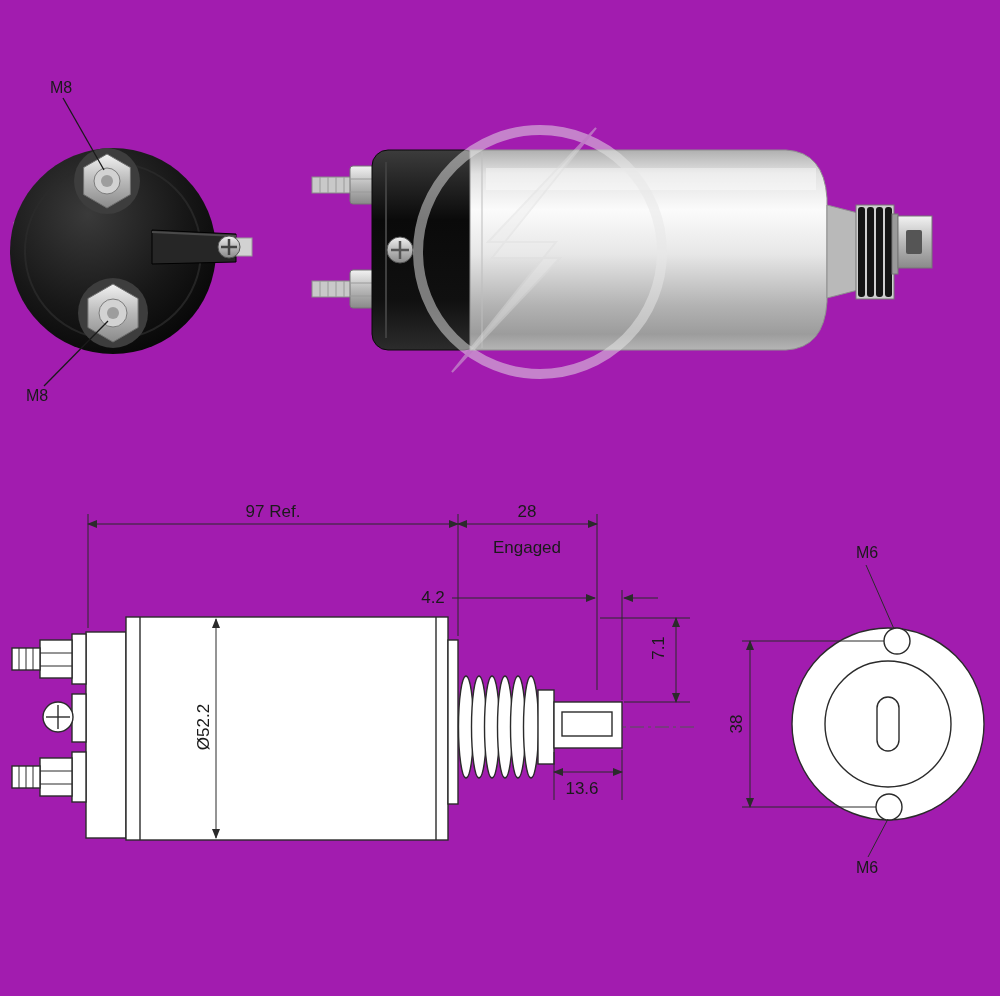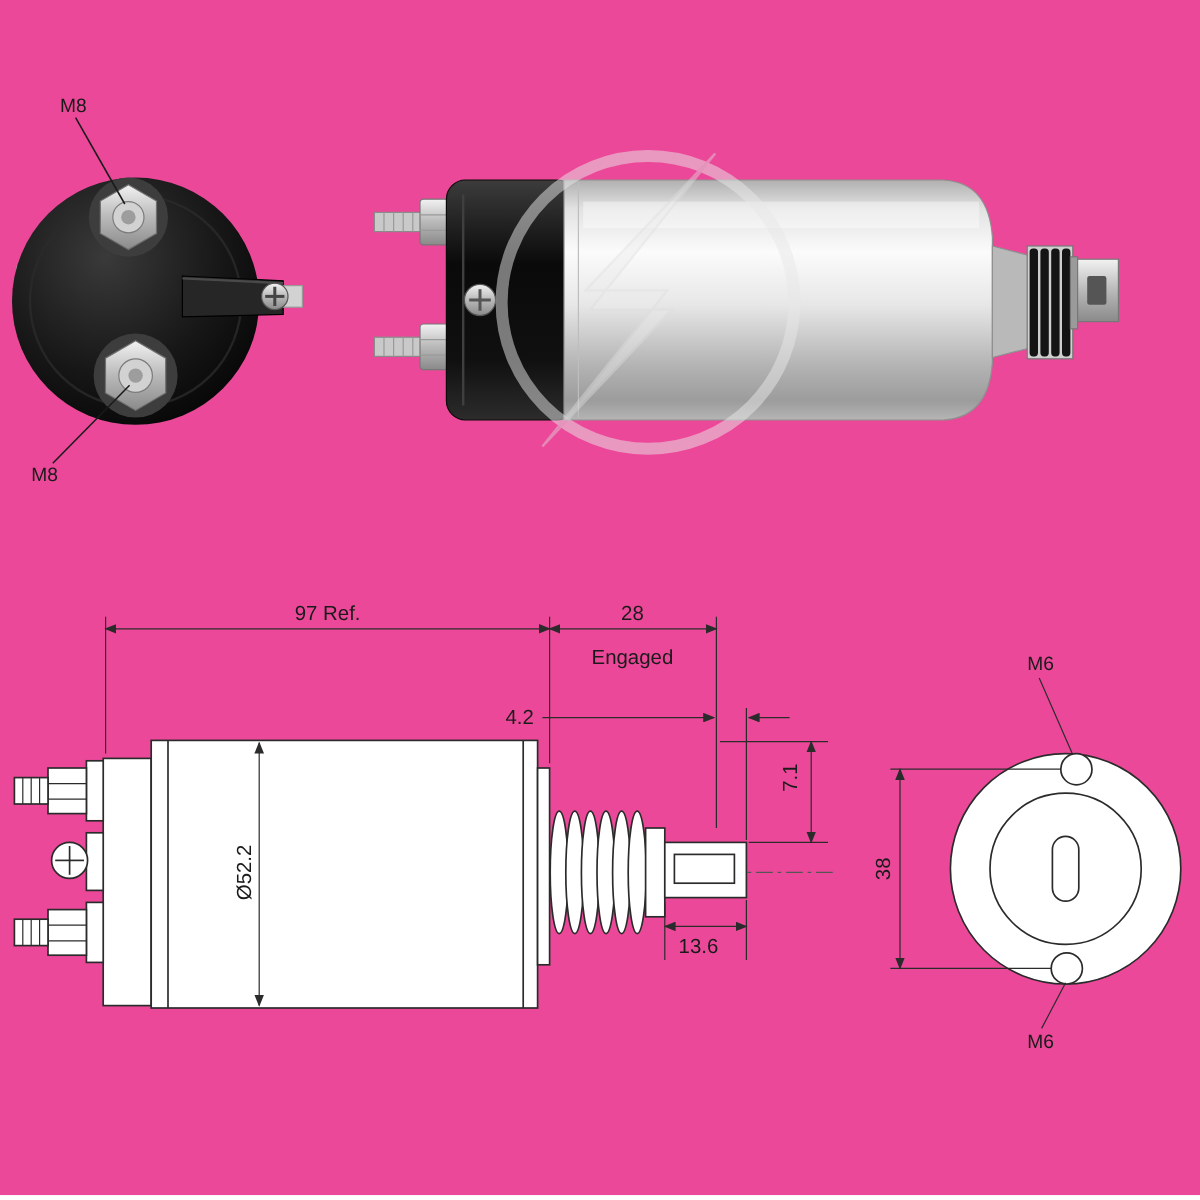--- a/index.html
+++ b/index.html
@@ -1,16 +1,16 @@
 <!DOCTYPE html>
 <html><head>
 <meta charset="utf-8">
 <style>
   html,body{margin:0;padding:0;background:#fff;}
-  .canvas{position:relative;width:1000px;height:996px;background:#ec4899;overflow:hidden;
+  .canvas{position:relative;width:1000px;height:996px;background:#a21caf;overflow:hidden;
           font-family:"Liberation Sans", sans-serif;}
   svg{position:absolute;left:0;top:0;}
   text{font-family:"Liberation Sans", sans-serif;fill:#1a1a1a;font-size:17px;}
   .lbl{font-size:16px;}
   .ln{stroke:#2b2b2b;stroke-width:1.4;fill:none;}
   .lnf{stroke:#2b2b2b;stroke-width:1.4;fill:#ffffff;}
   .thin{stroke:#2b2b2b;stroke-width:1;fill:none;}
   .cl{stroke:#555;stroke-width:1;fill:none;stroke-dasharray:14 4 3 4;}
 </style>
 </head>

